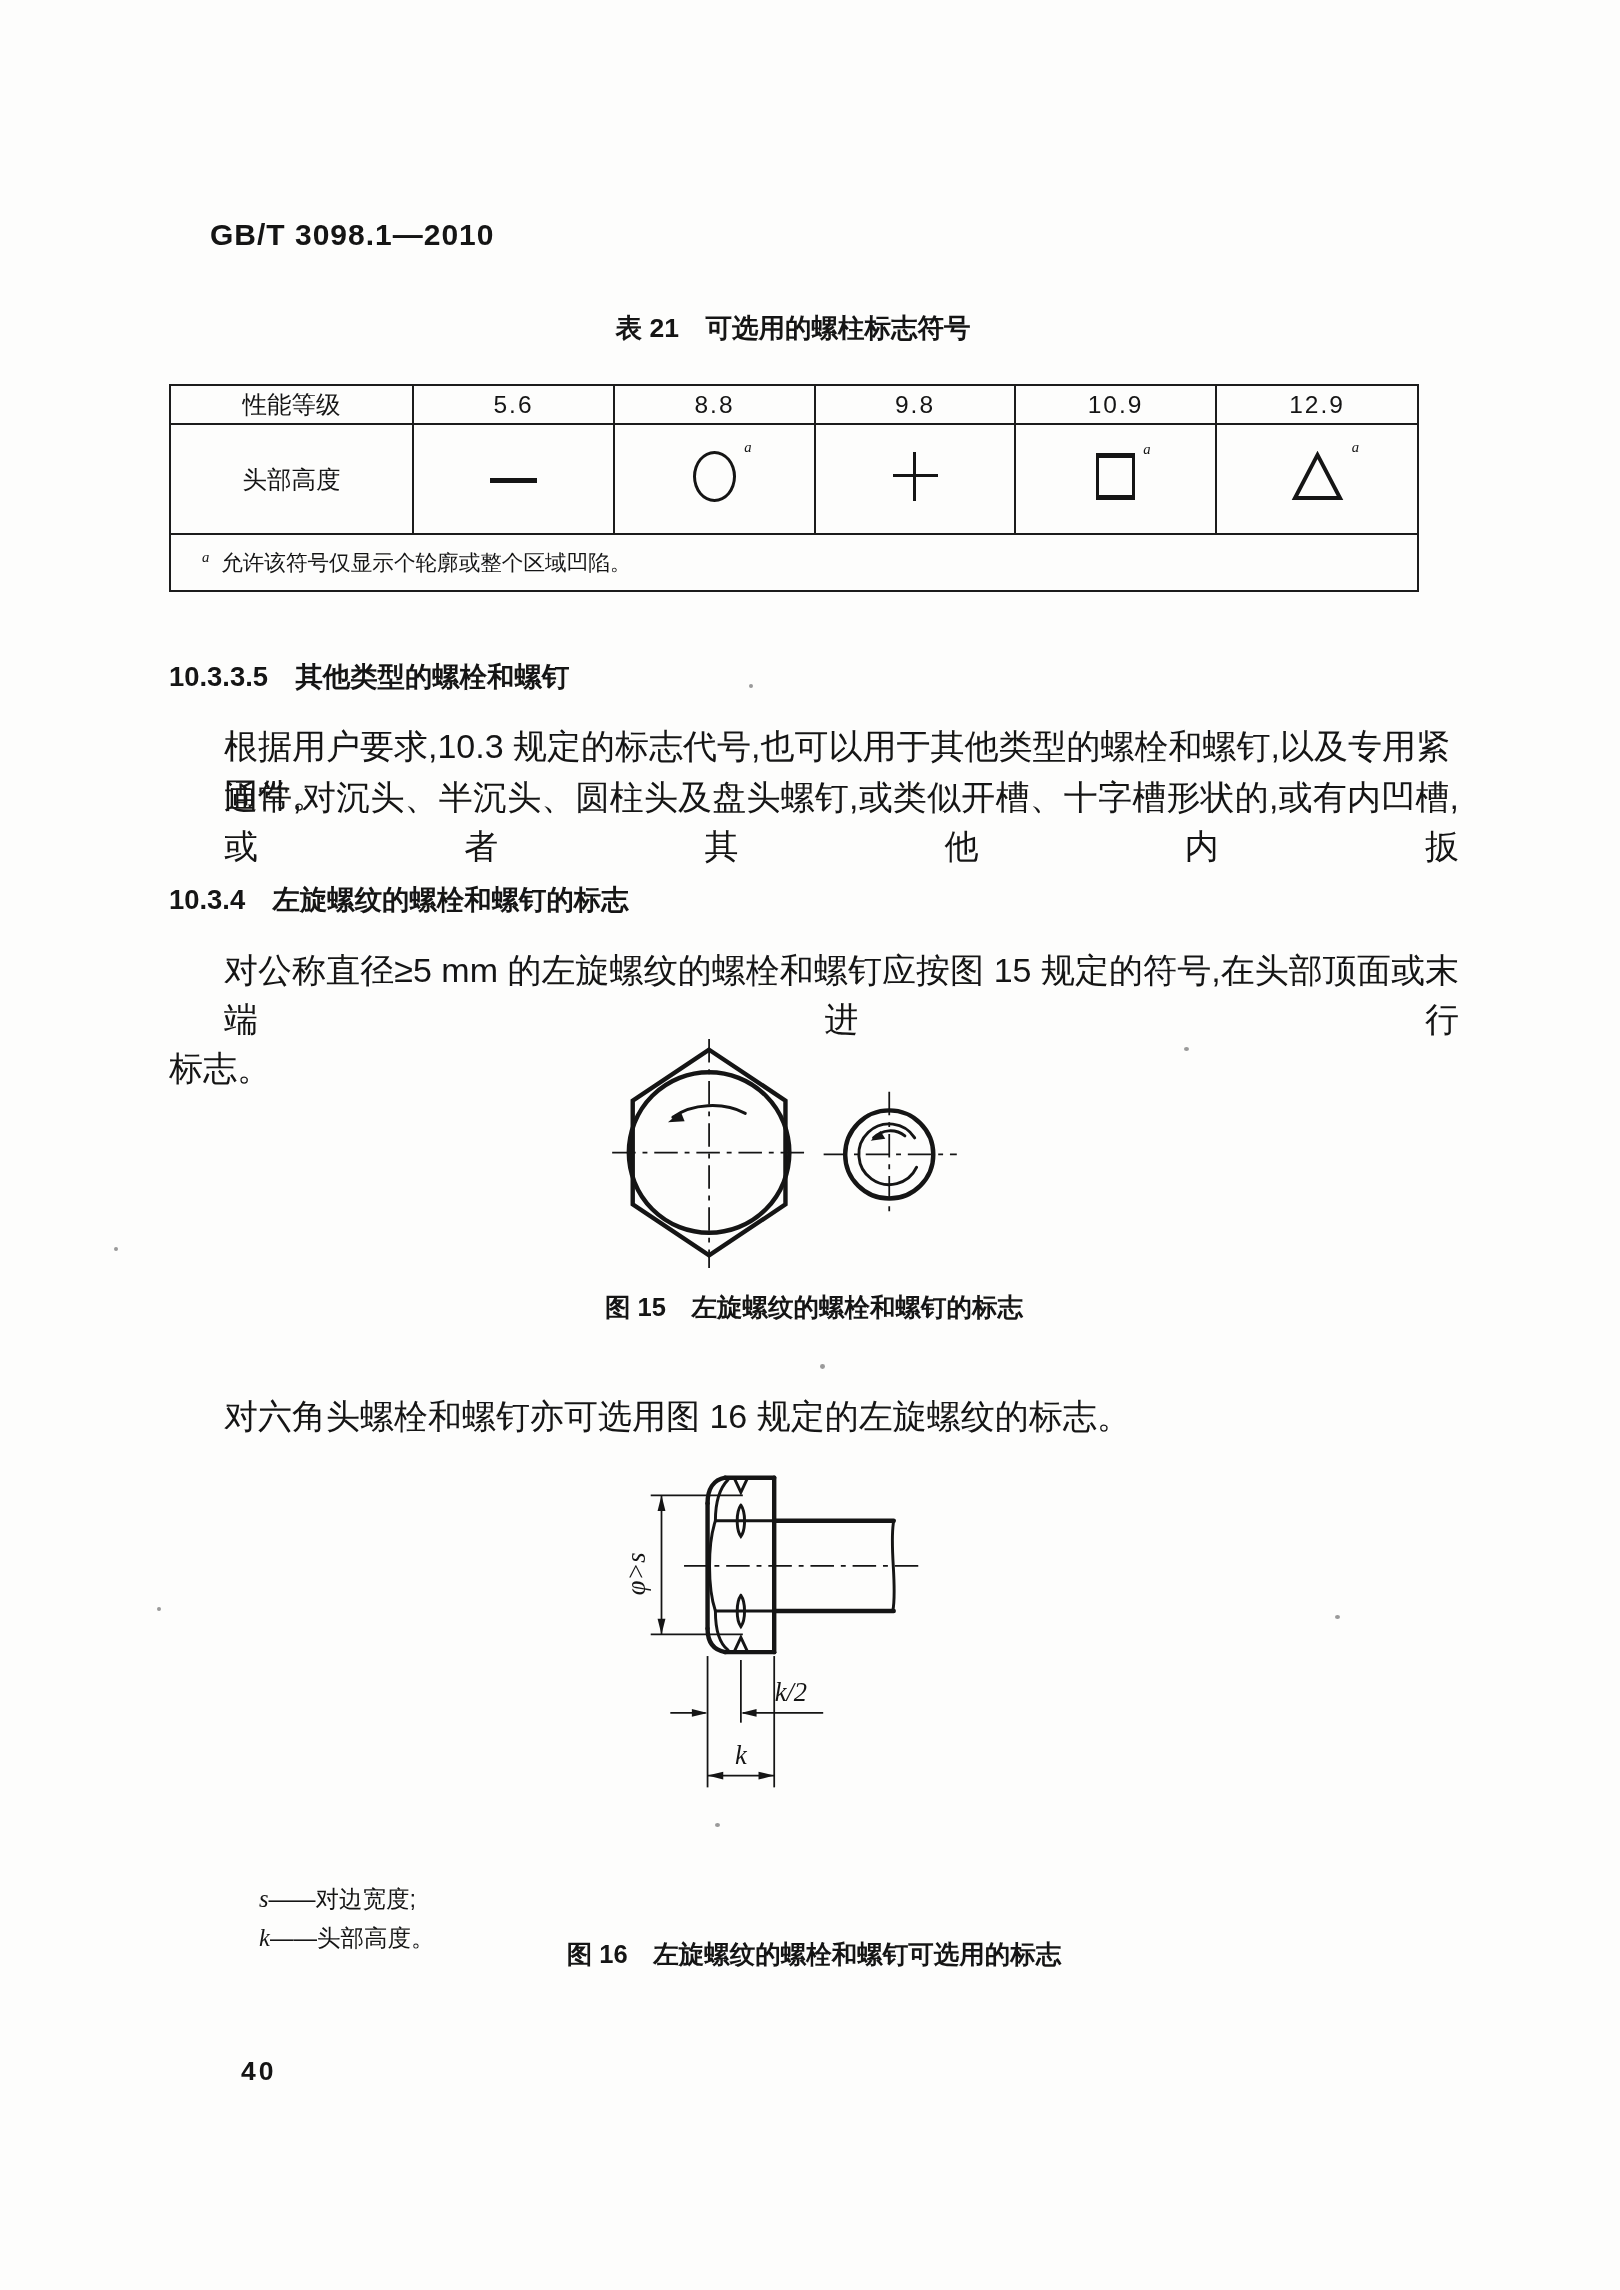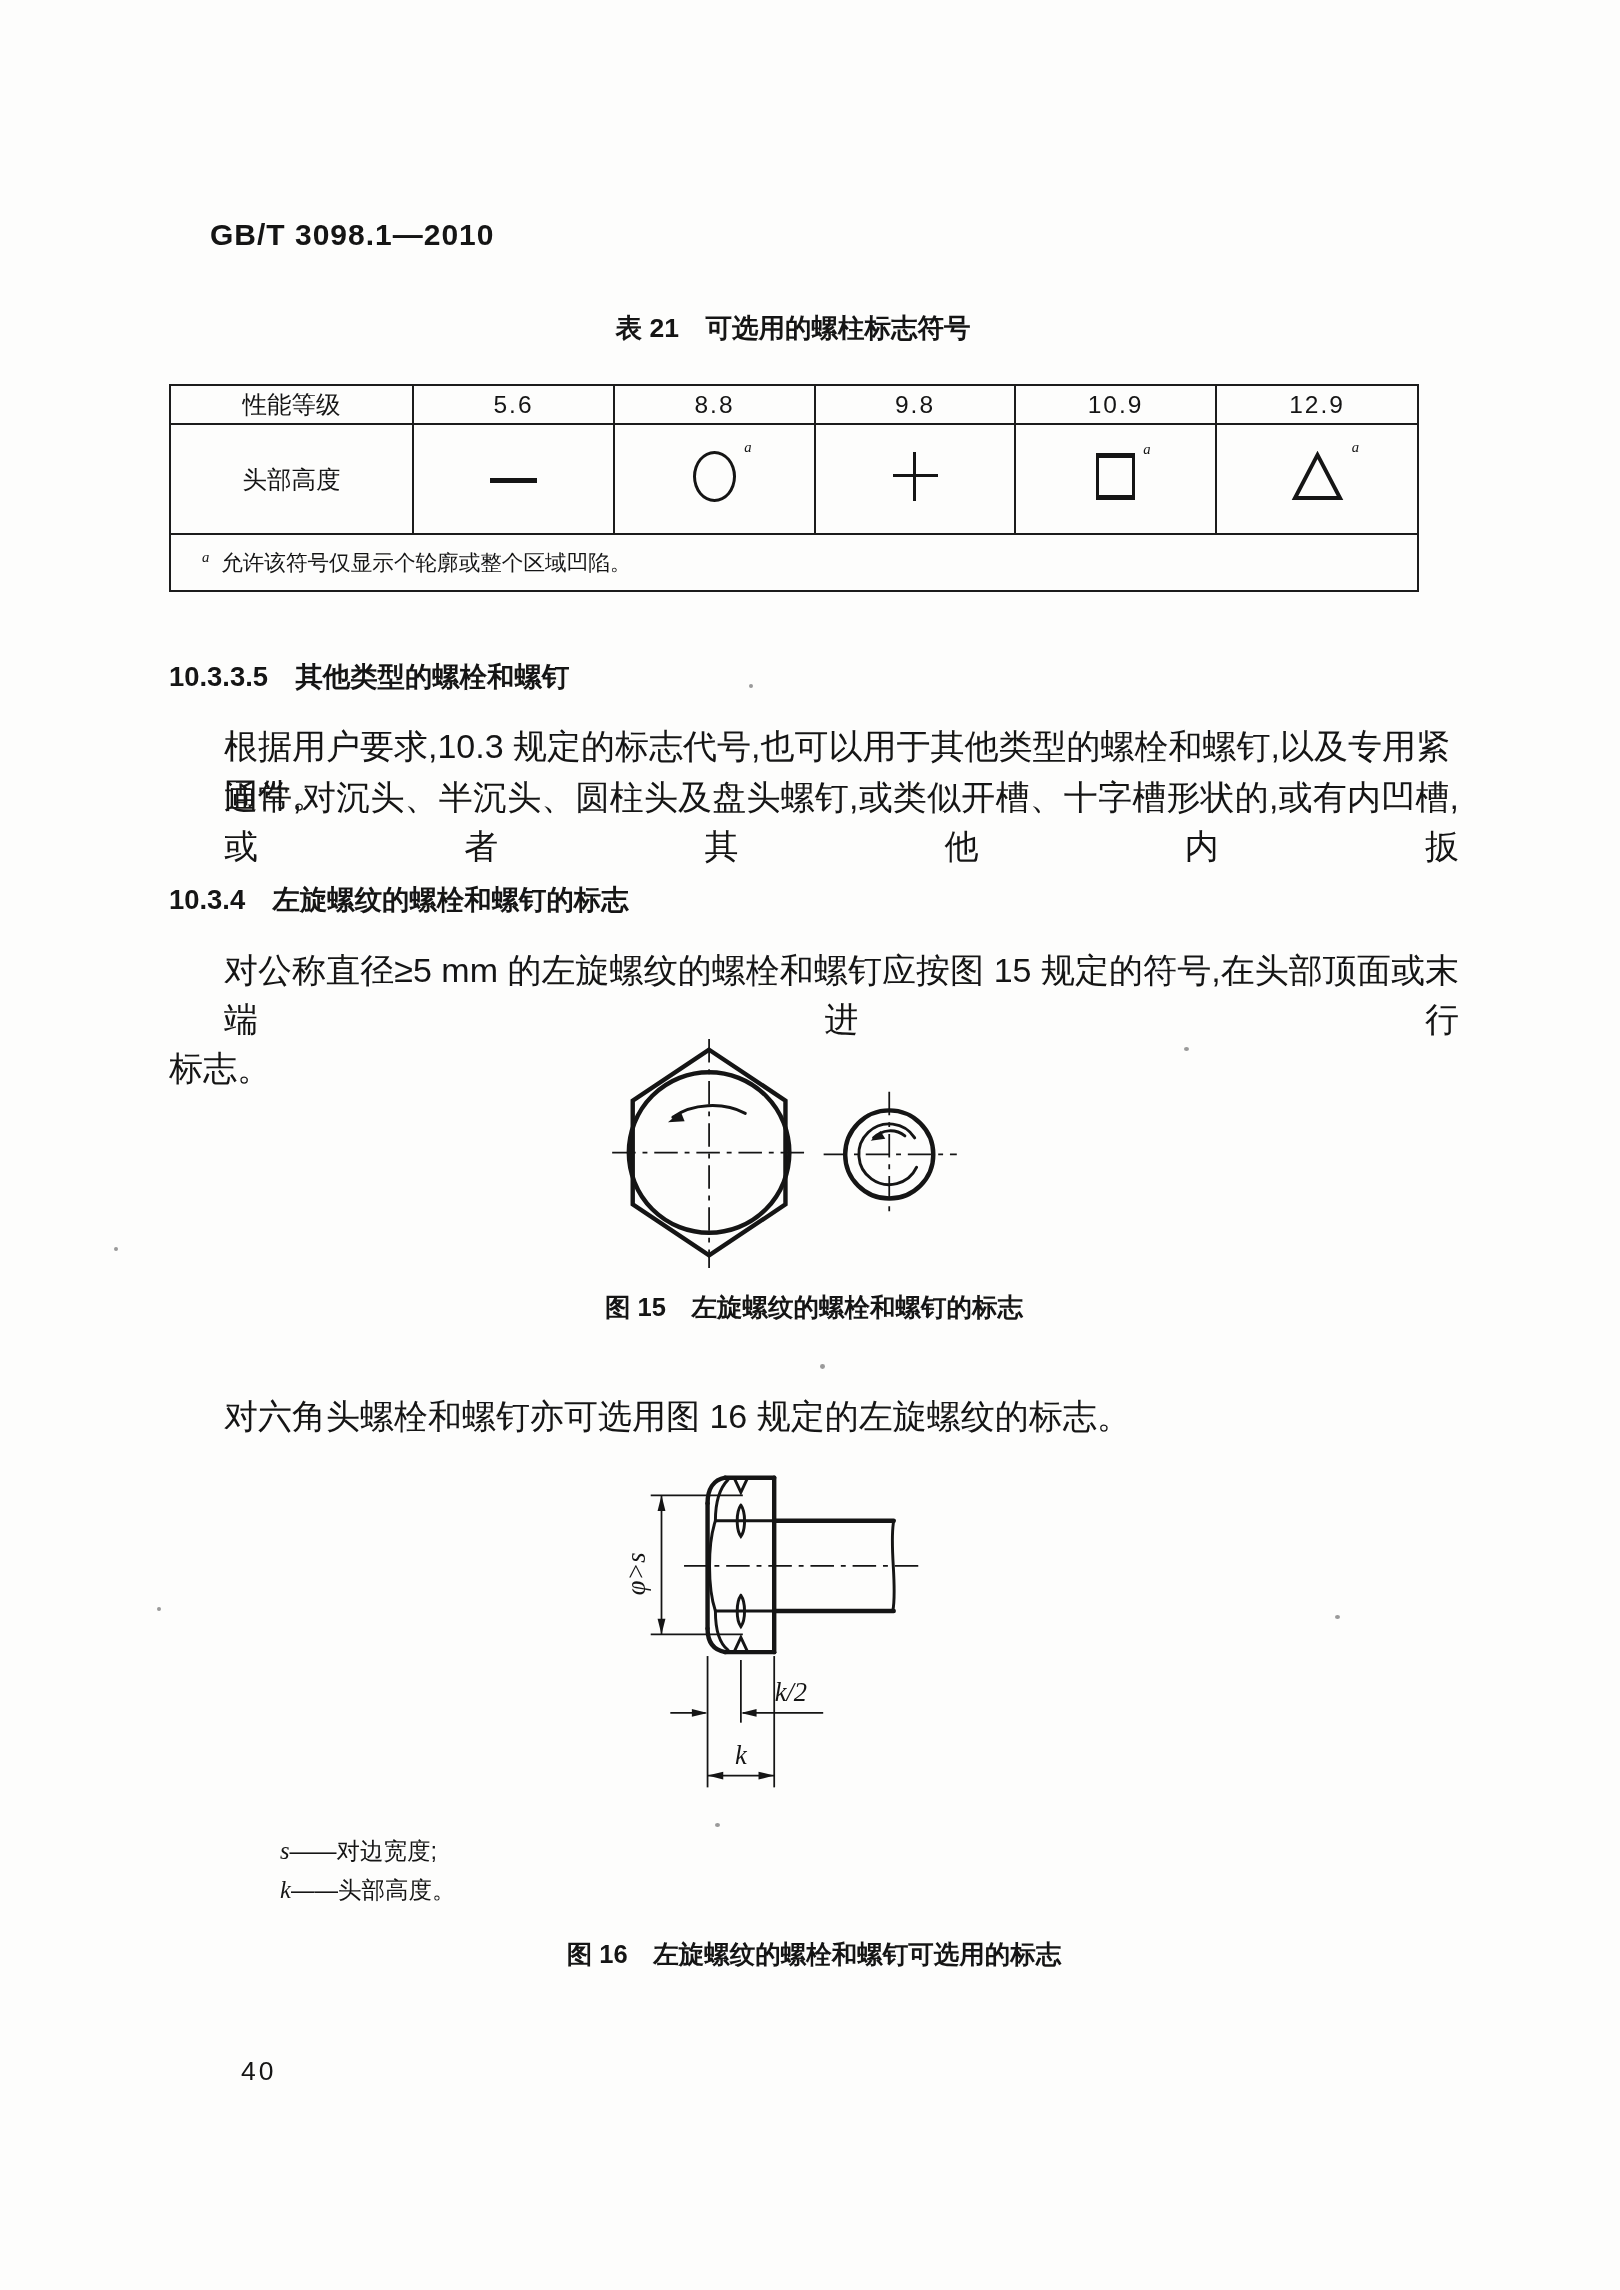--- a/index.html
+++ b/index.html
@@ -82,25 +82,25 @@
   svg .mid   { stroke:#151515; stroke-width:3;   fill:none; stroke-linecap:round; }
   svg .thin  { stroke:#151515; stroke-width:1.8; fill:none; }
   svg .cline { stroke:#151515; stroke-width:1.8; fill:none; stroke-dasharray:24 7 5 7; }
   svg .fill  { fill:#151515; stroke:none; }
   svg text.dim {
     font-family:"Liberation Serif","DejaVu Serif",serif;
     font-style:italic; font-size:27px; fill:#151515;
   }
 
   
-  .legend-line { left:280px; font-size:23.5px; font-family:"Liberation Sans","DejaVu Sans",sans-serif; }
+  .legend-line { left:259px; font-size:23.5px; font-family:"Liberation Sans","DejaVu Sans",sans-serif;margin-top:48px; }
   .legend-var { font-style:italic; font-family:"Liberation Serif",serif; font-size:24.5px; }
 
   .page-num { left:241px; top:2056px; font-size:26.5px; letter-spacing:2.9px;
-    font-family:"Liberation Sans","DejaVu Sans",sans-serif; }
+    font-family:"Liberation Sans","DejaVu Sans",sans-serif;font-weight:bold; }
 
   .speck { position:absolute; background:#9a9a9a; border-radius:50%; }
 </style>
 </head>
 <body>
 
 <div class="abs doc-number pre">GB/T 3098.1—2010</div>
 
 <div class="abs table-title pre">表 21　可选用的螺柱标志符号</div>
 

